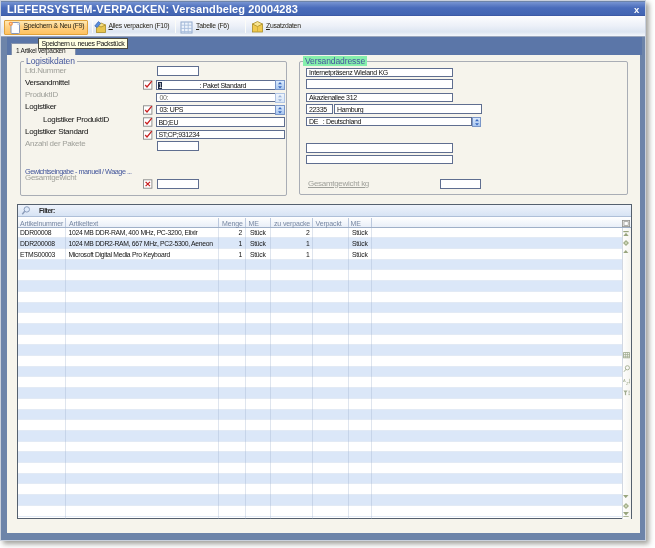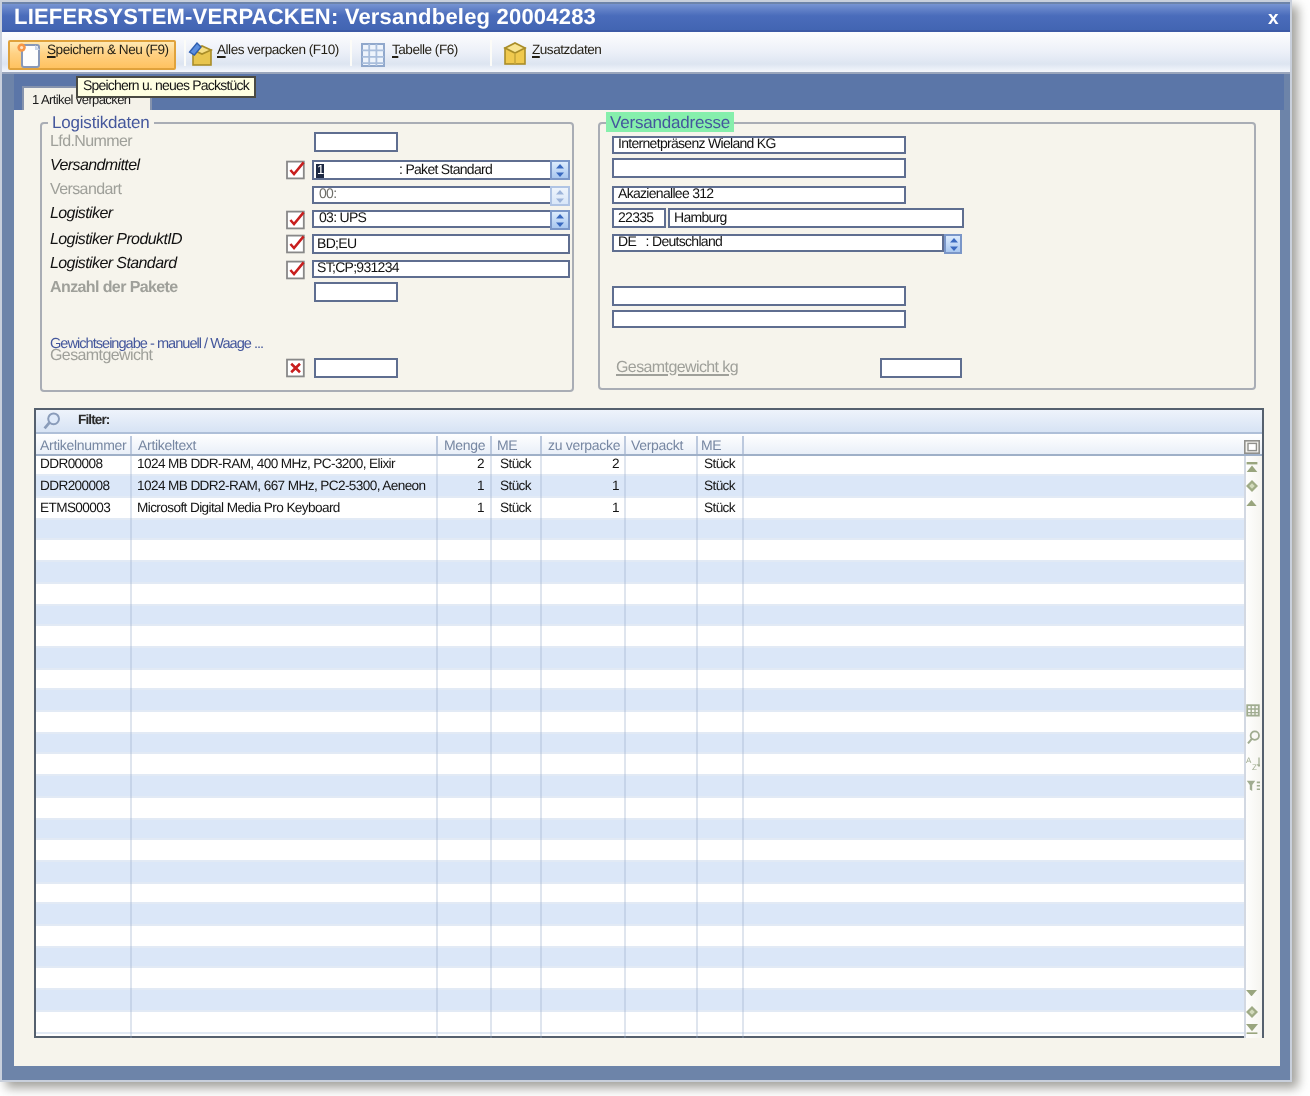--- a/index.html
+++ b/index.html
@@ -1,17 +1,17 @@
 <!DOCTYPE html>
 <html><head><meta charset="utf-8"><style>
 *{margin:0;padding:0;box-sizing:border-box;}
 html,body{width:655px;height:548px;background:#fff;overflow:hidden;
  font-family:"Liberation Sans",sans-serif;}
 .ab{position:absolute;}
-.lbl{position:absolute;font-size:8px;color:#111;white-space:nowrap;letter-spacing:-0.3px;font-style:italic;}
+.lbl{position:absolute;font-size:8px;color:#111;white-space:nowrap;letter-spacing:-0.3px;}
 .glbl{position:absolute;font-size:8px;color:#9fa09a;white-space:nowrap;letter-spacing:-0.3px;}
 .inp{position:absolute;background:#fff;border:1px solid #5f6e90;font-size:7px;color:#111;
  white-space:nowrap;overflow:hidden;line-height:8px;letter-spacing:-0.35px;}
 .spin{position:absolute;border:1px solid #7a96c8;background:linear-gradient(#dce9fb,#b4cdf0);}
 .spin svg, .chk svg{position:absolute;left:0;top:0;}
 .chk{position:absolute;}
 .tt{font-size:6.8px;color:#231f15;letter-spacing:-0.25px;position:absolute;top:22px;white-space:nowrap;}
 .c1{position:absolute;font-size:6.8px;color:#141414;letter-spacing:-0.3px;white-space:nowrap;}
 u{text-decoration:underline;}
 </style></head><body>
@@ -50,25 +50,25 @@
 <path d="M6.5 6.5 V12" stroke="#c8a83a" stroke-width="0.8"></path>
 </svg>
 <div class="tt" style="left:266px;"><u>Z</u>usatzdaten</div>
 <div style="position:absolute;left:7px;top:37.2px;width:634.5px;height:17.8px;background:#5b76a8;"></div>
 <div style="position:absolute;left:10.5px;top:42.5px;width:65.5px;height:12.5px;background:#f4f2e9;border:1px solid #8593ad;border-bottom:none;"></div>
 <div style="position:absolute;left:16px;top:46.6px;font-size:6.5px;color:#1b1b1b;letter-spacing:-0.3px;white-space:nowrap;">1 Artikel verpacken</div>
 <div style="position:absolute;left:20px;top:61px;width:267px;height:135px;border:1px solid #a9adb5;border-radius:2px;"></div>
 <div style="position:absolute;left:24px;top:55.8px;font-size:8.5px;color:#44579c;background:#f6f4ec;padding:0 2px;letter-spacing:-0.1px;">Logistikdaten</div>
 <div class="glbl" style="left:25px;top:65.5px;">Lfd.Nummer</div>
 <div class="lbl" style="left:25px;top:77.5px;">Versandmittel</div>
-<div class="glbl" style="left:25px;top:90px;">Versandart</div>
+<div class="glbl" style="left:25px;top:90px;">ProduktID</div>
 <div class="lbl" style="left:25px;top:102px;">Logistiker</div>
-<div class="lbl" style="left:25px;top:114.5px;">Logistiker ProduktID</div>
+<div class="lbl" style="left:43px;top:114.5px;">Logistiker ProduktID</div>
 <div class="lbl" style="left:25px;top:127px;">Logistiker Standard</div>
-<div class="glbl" style="left:25px;top:138.5px;font-weight:bold;">Anzahl der Pakete</div>
+<div class="glbl" style="left:25px;top:138.5px;">Anzahl der Pakete</div>
 <div class="glbl" style="left:25px;top:173px;">Gesamtgewicht</div>
 <div style="position:absolute;left:25px;top:166.5px;font-size:7.3px;color:#44579c;letter-spacing:-0.5px;white-space:nowrap;">Gewichtseingabe - manuell / Waage ...</div>
 <div class="inp" style="left:156.5px;top:66px;width:42px;height:9.5px;"></div>
 <svg class="chk" style="left:143px;top:80px" width="11" height="10" viewBox="0 0 11 10">
 <rect x="0.5" y="0.8" width="8.4" height="8.4" fill="#fff" stroke="#888" stroke-width="0.9"></rect>
 <path d="M2.2 5 L4 7 L8.8 1.2" fill="none" stroke="#c81e1e" stroke-width="1.25"></path>
 </svg>
 <div class="inp" style="left:155.5px;top:80px;width:120px;height:10px;">
     <span style="position:absolute;left:1.5px;top:0.8px;background:#1e2a44;color:#fff;padding:0 0.5px;font-size:6.5px;">1</span>
     <span style="position:absolute;left:43px;top:1px;">: Paket Standard</span>

